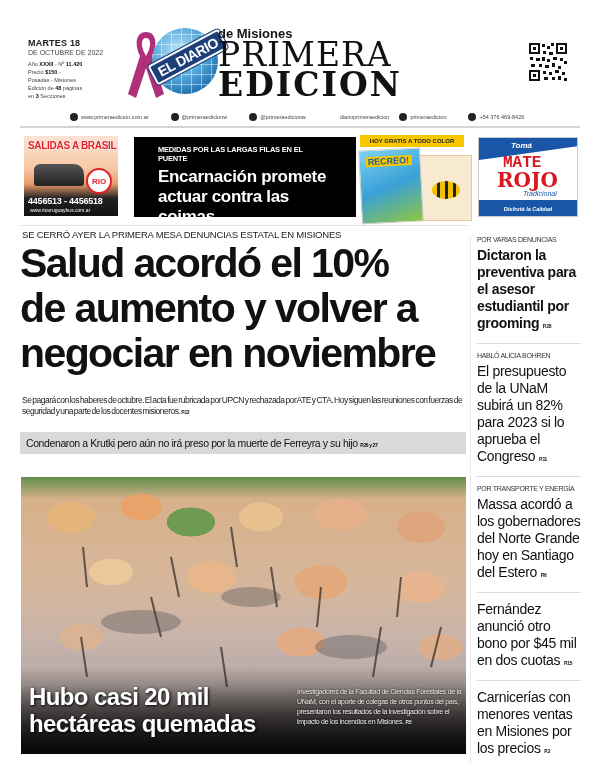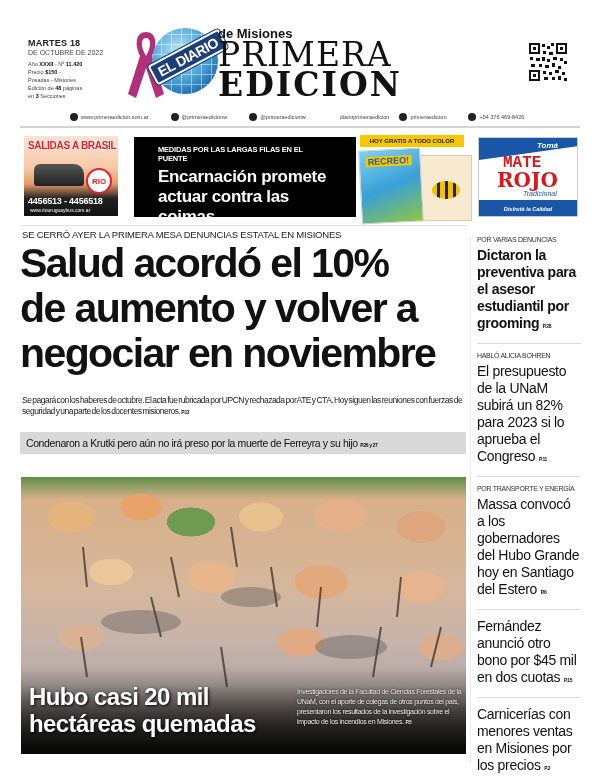--- a/index.html
+++ b/index.html
@@ -66,21 +66,21 @@
                      border: 1px solid #ccc; transform: rotate(-3deg); }
   .ad-recreo .mag1 span { position: absolute; left: 6px; top: 6px; background: #f7c800; color: #1a5fae; font-weight: bold; font-size: 9px; padding: 0 2px; }
   .ad-recreo .mag2 { position: absolute; left: 58px; top: 20px; width: 54px; height: 66px; background: #f8ead0; border: 1px solid #e5c8a0; }
   .ad-recreo .bee { position: absolute; left: 72px; top: 46px; width: 28px; height: 18px; border-radius: 50%;
                     background: repeating-linear-gradient(90deg, #f2c200 0 5px, #222 5px 8px); }
 
   .ad-mate { position: absolute; left: 478px; top: 137px; width: 100px; height: 80px; background: #fff;
              border: 1px solid #ccc; overflow: hidden; }
   .ad-mate .top { position: absolute; left: 0; top: 0; width: 100%; height: 22px; background: #1a56a8;
                   transform: skewY(-8deg); transform-origin: left; }
-  .ad-mate .toma { position: absolute; left: 32px; top: 3px; color: #fff; font-size: 8px; font-style: italic; font-weight: bold; margin-left: 26px; }
+  .ad-mate .toma { position: absolute; left: 32px; top: 3px; color: #fff; font-size: 8px; font-style: italic; font-weight: bold; }
   .ad-mate .mate { position: absolute; left: 24px; top: 18px; color: #d7191f; font-family: Liberation Mono, monospace; font-weight: bold; font-size: 16px; line-height: 15px; }
   .ad-mate .rojo { position: absolute; left: 18px; top: 32px; color: #d7191f; font-family: "DejaVu Serif", serif; font-weight: bold; font-size: 20px; line-height: 20px; }
   .ad-mate .trad { position: absolute; left: 44px; top: 52px; color: #1a56a8; font-size: 7px; font-style: italic; }
   .ad-mate .bottom { position: absolute; left: 0; top: 62px; width: 100%; height: 18px; background: #1a56a8; color: #fff;
                      font-size: 5.5px; font-style: italic; font-weight: bold; text-align: center; line-height: 18px; }
 
   .rule-strip { position: absolute; left: 20px; top: 225px; width: 448px; height: 1px; background: #e2e2e2; }
 
   
   .main-kicker { position: absolute; left: 22px; top: 229px; font-size: 9.5px; color: #222; letter-spacing: -0.2px; }
@@ -306,21 +306,21 @@
   <div class="side-item">
     <div class="side-kicker">POR VARIAS DENUNCIAS</div>
     <div class="side-head bold"><span>Dictaron la preventiva para el asesor estudiantil por grooming</span> <span class="pg">P.28</span></div>
   </div>
   <div class="side-item">
     <div class="side-kicker">HABLÓ ALICIA BOHREN</div>
     <div class="side-head"><span>El presupuesto de la UNaM subirá un 82% para 2023 si lo aprueba el Congreso</span> <span class="pg">P.11</span></div>
   </div>
   <div class="side-item">
     <div class="side-kicker">POR TRANSPORTE Y ENERGÍA</div>
-    <div class="side-head"><span>Massa convocó a los gobernadores del Hubo Grande hoy en Santiago del Estero</span> <span class="pg">P.6</span></div>
+    <div class="side-head"><span>Massa acordó a los gobernadores del Norte Grande hoy en Santiago del Estero</span> <span class="pg">P.6</span></div>
   </div>
   <div class="side-item">
     <div class="side-head"><span>Fernández anunció otro bono por $45 mil en dos cuotas</span> <span class="pg">P.15</span></div>
   </div>
   <div class="side-item">
     <div class="side-head"><span>Carnicerías con menores ventas en Misiones por los precios</span> <span class="pg">P.2</span></div>
   </div>
 </aside>
 
 </body></html>

